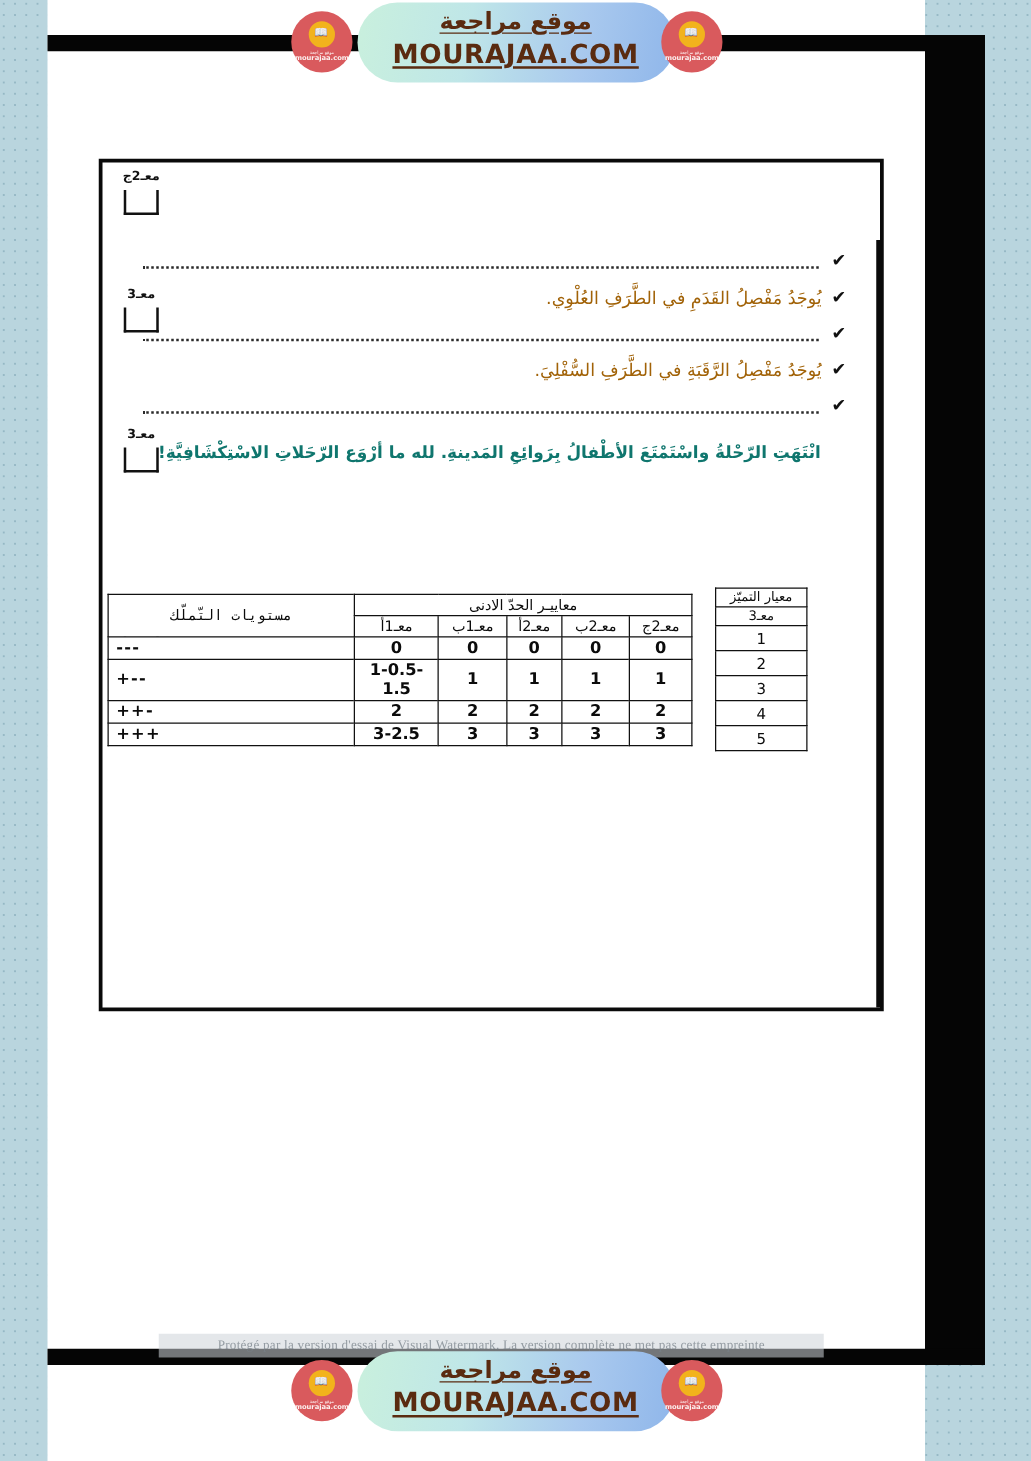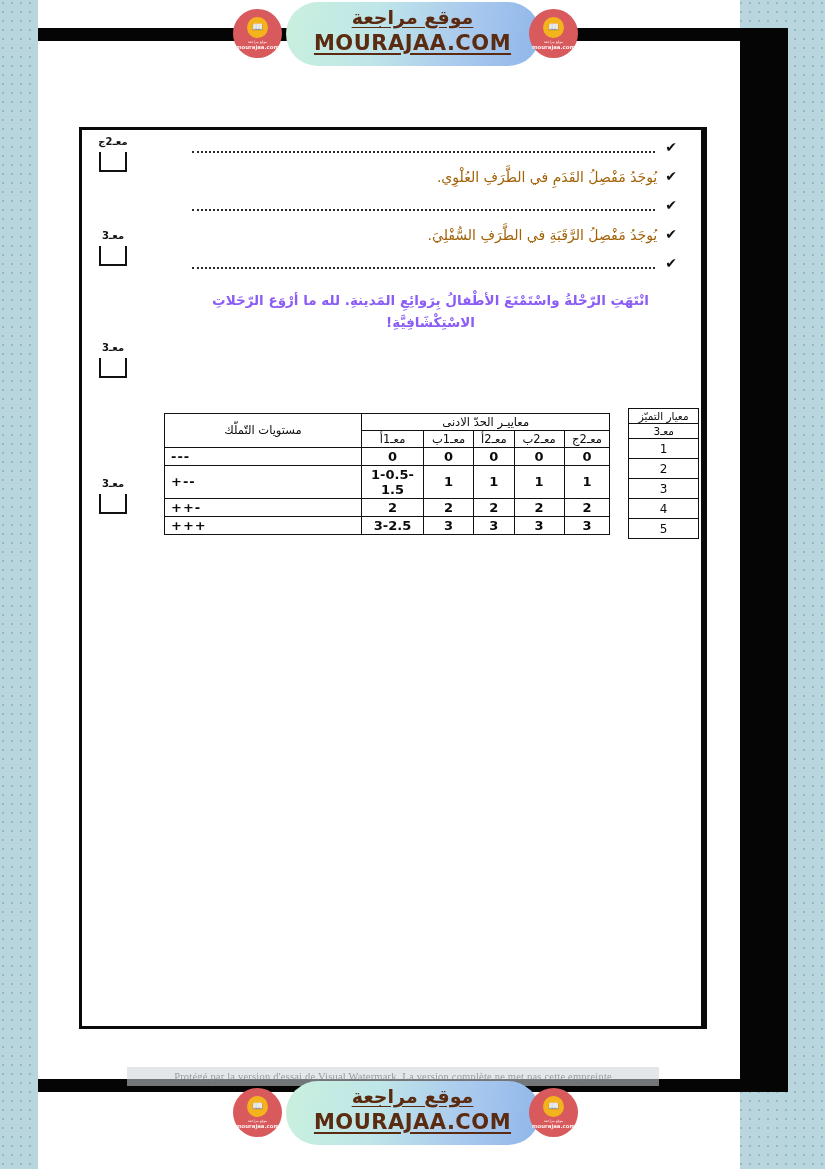--- a/index.html
+++ b/index.html
@@ -155,27 +155,26 @@
     line-height: 1;
     margin-top: 1px;
   }
 
   
   .doc-frame {
     position: absolute;
     left: 79px;
     top: 127px;
     width: 628px;
-    height: 902px;
+    height: 682px;
     border: 3px solid #0a0a0a;
     background: #fff;
     box-sizing: border-box;
     display: flex;
-    flex-direction: row;
-    gap: 16px;
+    flex-direction: column;
   }
   
   .doc-main {
     position: relative;
     order: 2;
     flex: 1 1 auto;
     border-right: 3px solid #0a0a0a;
     box-sizing: border-box;
     padding: 6px 10px 0 10px;
   }
@@ -248,21 +247,21 @@
     direction: rtl;
     line-height: 1.5;
     padding-right: 2px;
   }
   .closing-line {
     direction: rtl;
     text-align: center;
     font-family: "DejaVu Sans", sans-serif;
     font-size: 13.5px;
     font-weight: bold;
-    color: #8b5cf6;
+    color: #0f766e;
     margin-top: 14px;
     line-height: 1.6;
     padding: 0 6px;
   }
 
   
   .tables-wrap {
     position: absolute;
     left: 0;
     top: 278px;
@@ -298,21 +297,21 @@
     font-size: 13px;
   }
   table.grade .sym {
     text-align: left;
     padding-left: 6px;
     font-weight: bold;
     font-size: 13px;
     letter-spacing: 1px;
   }
   .main-table { width: 468px; margin-right: 8px; }
-  .main-table .lvl-col { width: 190px; }
+  .main-table .lvl-col { width: 190px; font-family: Liberation Mono, monospace; }
   .side-table { width: 74px; margin-left: 10px; border-radius: 11px; }
   .side-table td { height: 17px; font-weight: bold; }
   .side-table .sh { font-weight: normal; font-size: 10.5px; }
 
   
   .watermark {
     position: absolute;
     left: 127px;
     top: 1067px;
     width: 532px;

